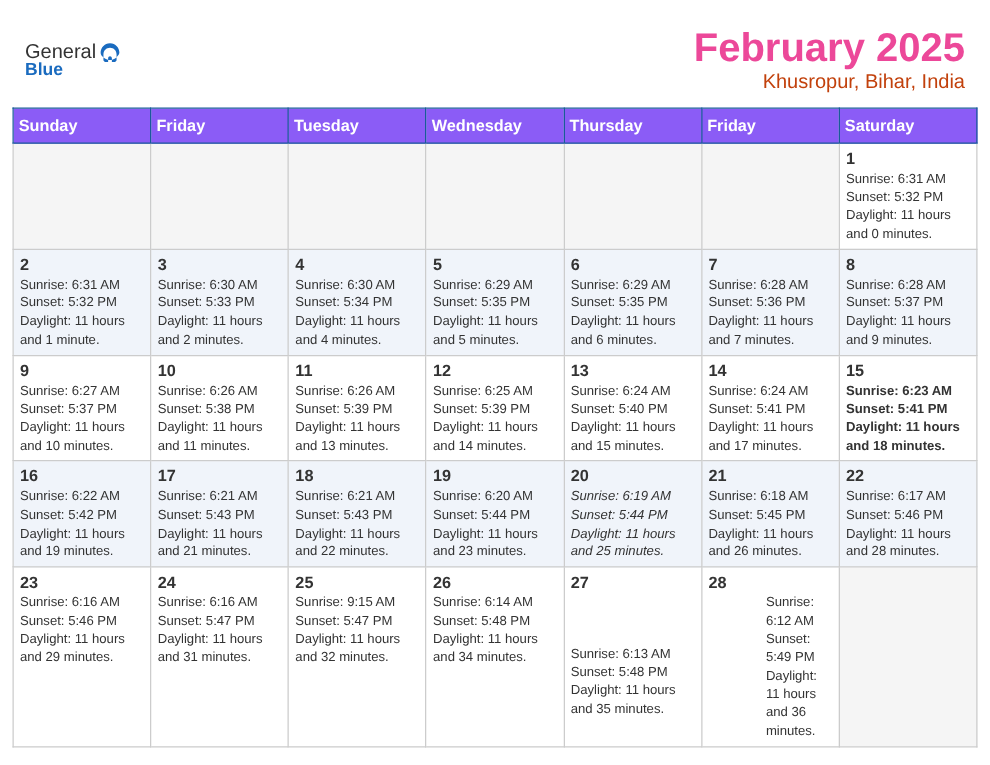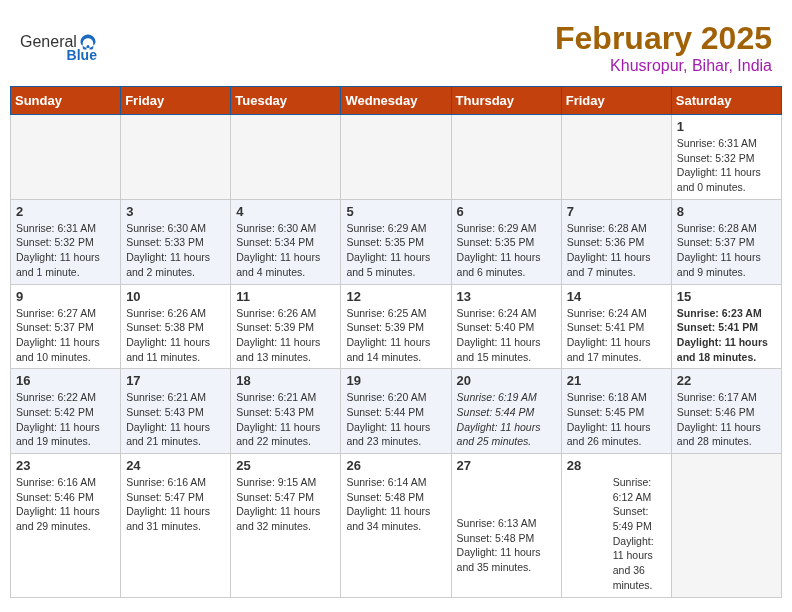--- a/index.html
+++ b/index.html
@@ -12,48 +12,47 @@
     }
     .header {
       display: flex;
       justify-content: space-between;
       align-items: center;
       padding: 10px 10px 5px 10px;
     }
     .logo {
       display: flex;
       align-items: center;
-      text-align: right;
     }
     .logo-general { color: #333; }
     .logo-blue { color: #1a6bbf; }
     .logo-icon {
       width: 18px;
       height: 18px;
       margin-left: 2px;
     }
     .title-block {
       text-align: right;
     }
     .month-year {
       font-size: 32px;
       font-weight: bold;
-      color: #a16207;
+      color: #ec4899;
     }
     .location {
       font-size: 16px;
-      color: #a21caf;
+      color: #c2410c;
     }
     .calendar {
       width: 100%;
       border-collapse: collapse;
       margin-top: 6px;
     }
     .calendar th {
-      background-color: #c2410c;
+      background-color: #8b5cf6;
       color: #fff;
       font-size: 13px;
       font-weight: bold;
       padding: 6px 4px;
       text-align: left;
       border: 1px solid #1a5a9a;
     }
     .calendar td {
       border: 1px solid #ccc;
       vertical-align: top;

